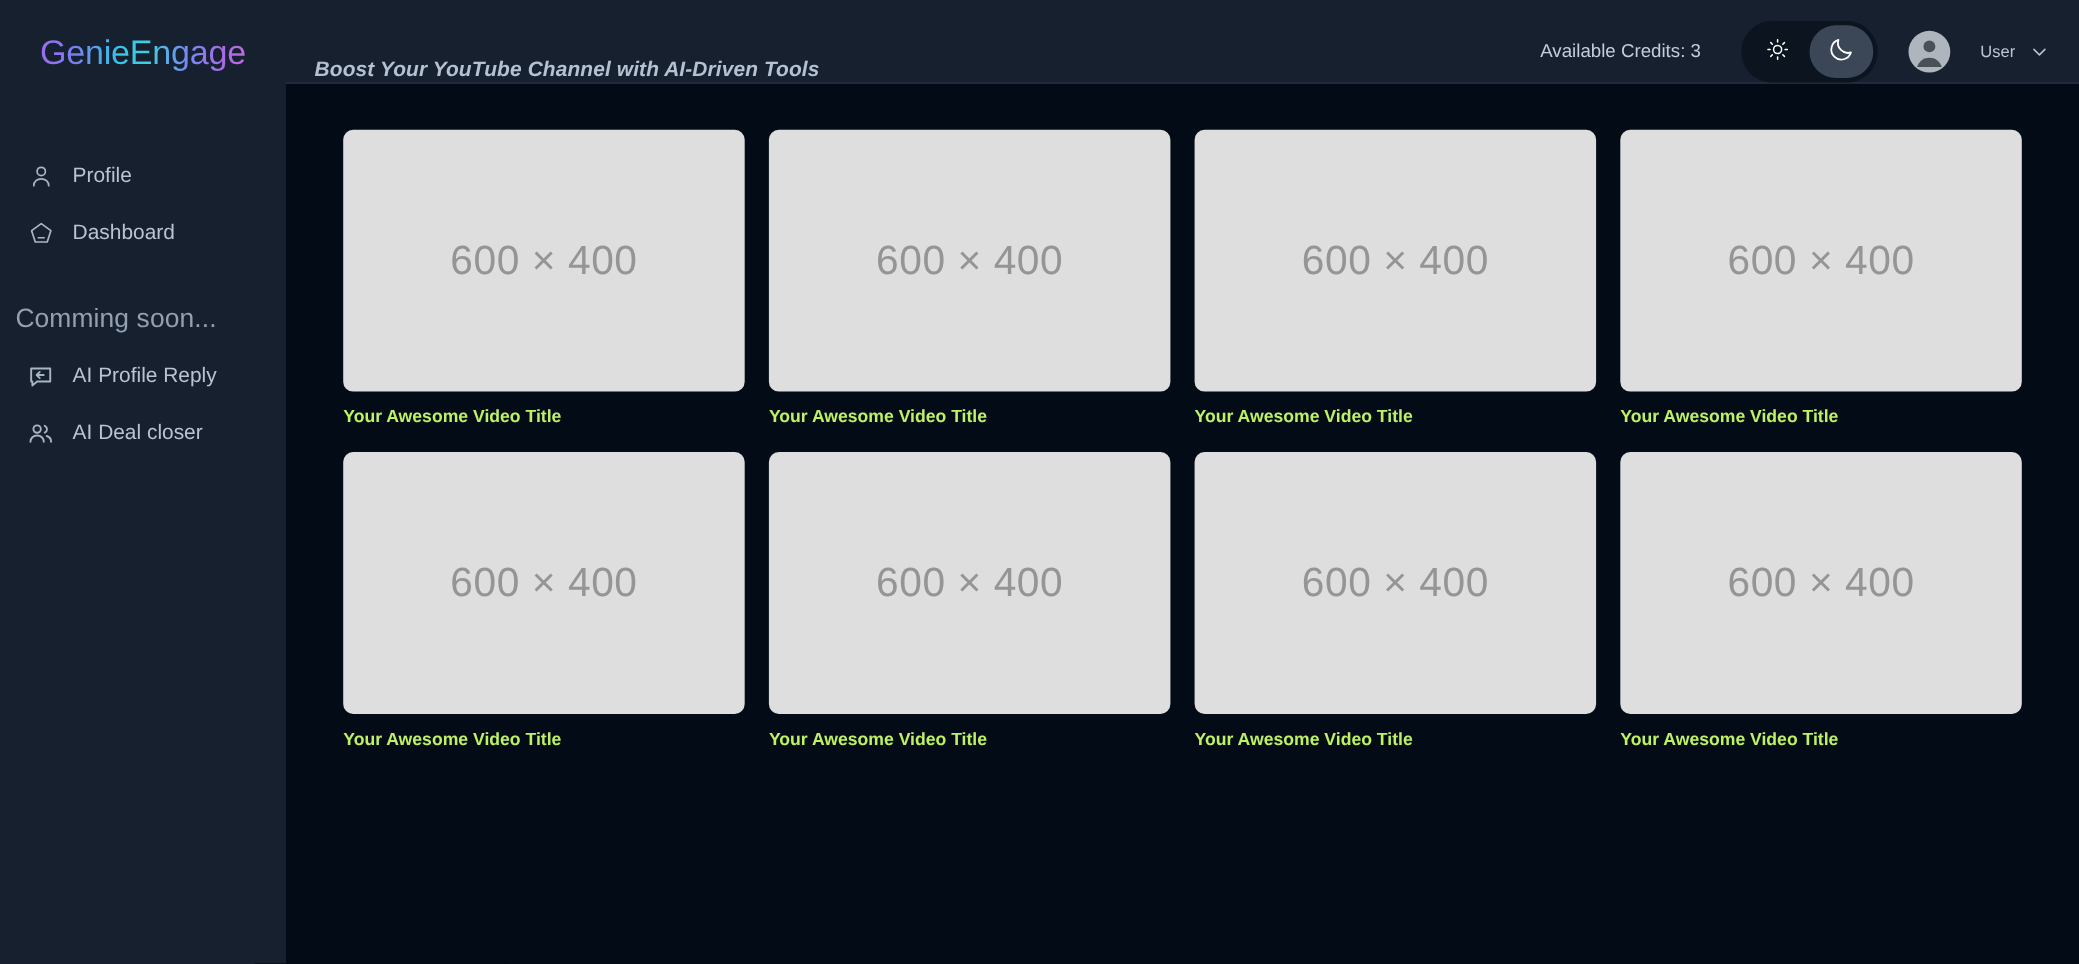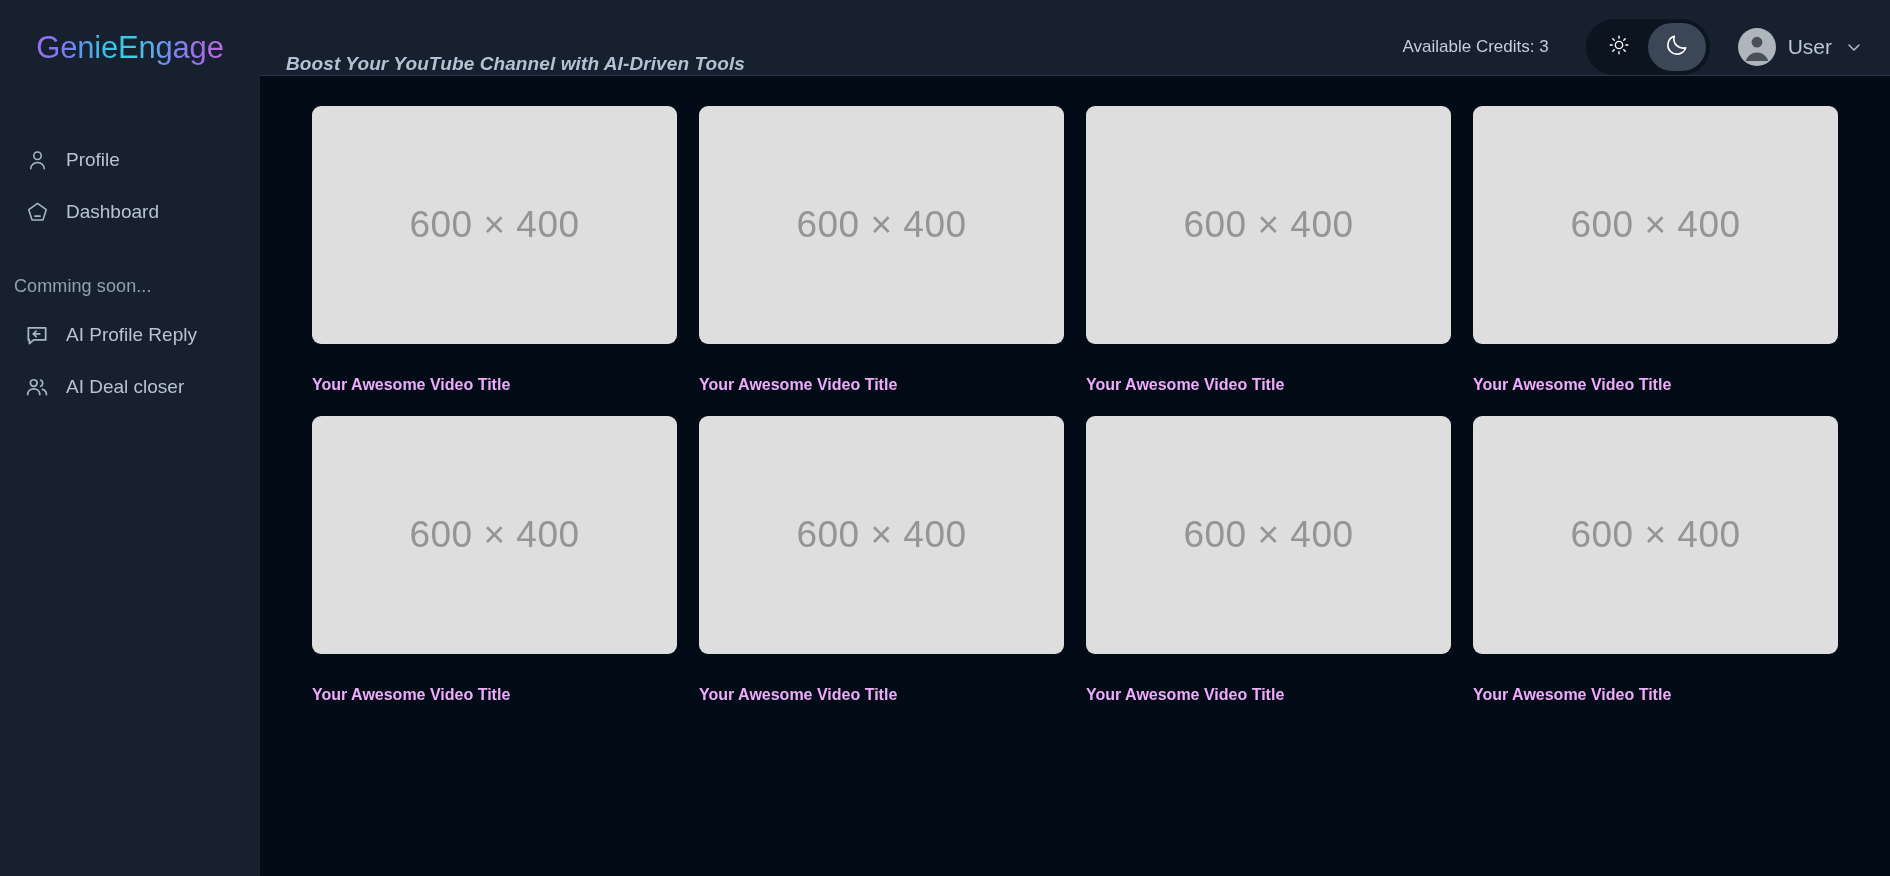--- a/index.html
+++ b/index.html
@@ -87,21 +87,21 @@
   .nav-icon svg { display: block; }
 
   .nav-label {
     font-size: 19px;
     color: #b9c3d1;
     white-space: nowrap;
   }
 
   .section-note {
     margin: 38px 0 12px 14px;
-    font-size: 18px;
+    font-size: 24px;
     color: #93a0b1;
     letter-spacing: 0.1px;
   }
 
   
   .main {
     flex: 1;
     height: 876px;
     display: flex;
     flex-direction: column;
@@ -181,34 +181,35 @@
     border-radius: 50%;
     background: #aeb5bd;
     display: flex;
     align-items: center;
     justify-content: center;
     overflow: hidden;
     flex: 0 0 38px;
   }
 
   .user-name {
-    font-size: 21px;
+    font-size: 15px;
     color: #bcc6d4;
+    margin-left: 15px;
   }
 
   .chevron {
     color: #b7c1cf;
     display: flex;
     align-items: center;
   }
 
   
   .content {
     flex: 1;
-    padding: 30px 52px 0 52px;
+    padding: 42px 52px 0 52px;
     overflow: hidden;
   }
 
   .grid {
     display: grid;
     grid-template-columns: repeat(4, 1fr);
     column-gap: 22px;
     row-gap: 22px;
   }
 
@@ -226,24 +227,24 @@
   }
 
   .thumb-label {
     font-size: 37px;
     color: #959595;
     letter-spacing: 0.5px;
     font-weight: 400;
   }
 
   .card-title {
-    margin-top: 32px;
+    margin-top: 15px;
     font-size: 16px;
     font-weight: bold;
-    color: #f0abfc;
+    color: #bef264;
     white-space: nowrap;
     overflow: hidden;
     text-overflow: ellipsis;
   }
 </style>
 </head>
 <body>
 
 <div class="app">
 

